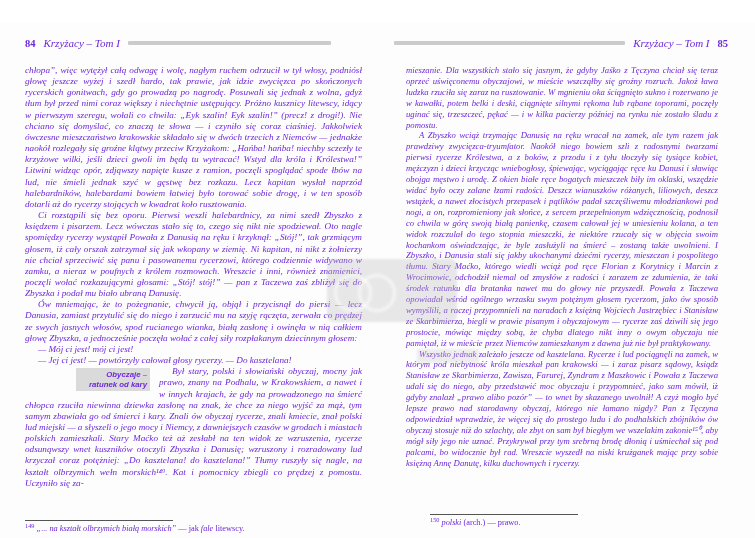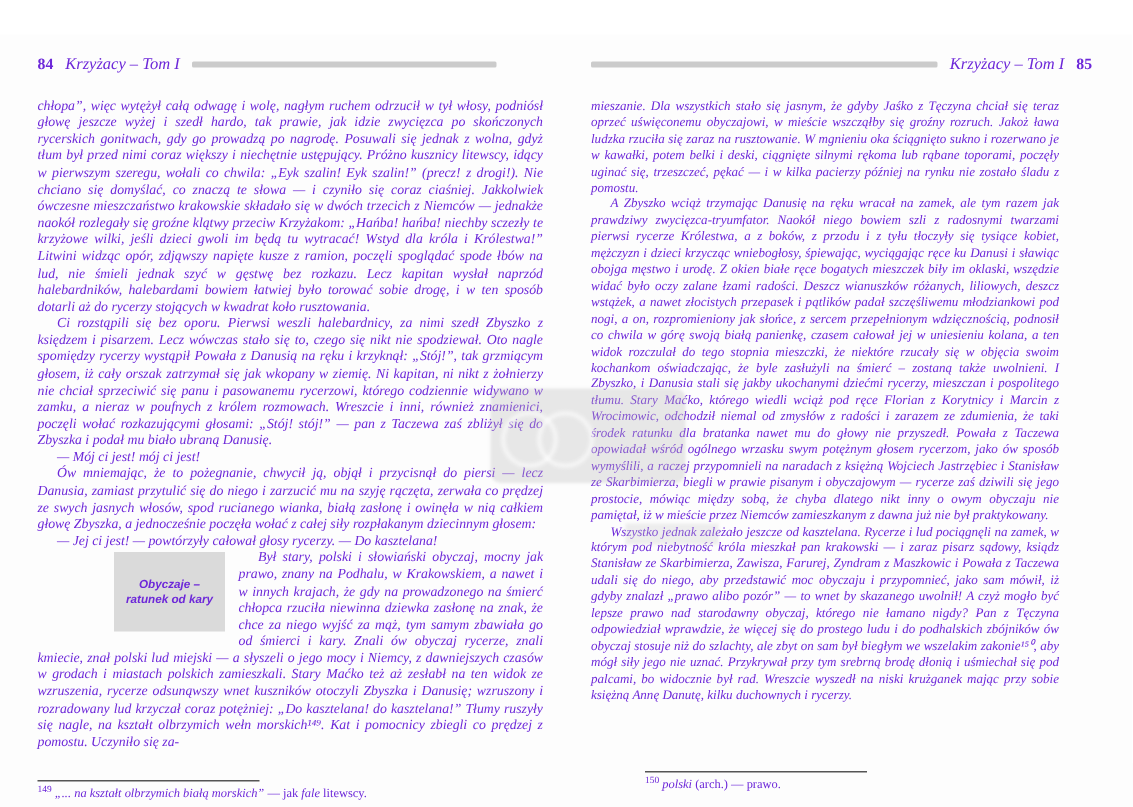--- a/index.html
+++ b/index.html
@@ -8,27 +8,27 @@
   
   .hdr{position:absolute;top:14px;display:flex;align-items:center;gap:8px;}
   .hdr-l{left:25px;width:306px;}
   .hdr-r{left:394px;width:334px;}
   .pnum{font-weight:bold;font-size:10.5px;}
   .rtitle{font-style:italic;font-size:11px;white-space:nowrap;}
   .rule{flex:1;height:4px;background:#cbcbcb;border-radius:1px;}
   
   .pagebody{position:absolute;top:42px;text-align:justify;}
   .body-l{left:25px;width:337px;font-size:9.2px;line-height:11.15px;}
-  .body-r{left:394px;width:312px;font-size:8.7px;line-height:10.9px;}
+  .body-r{left:406px;width:312px;font-size:8.7px;line-height:10.9px;}
   .pagebody p{margin:0;font-style:italic;}
   .ind{text-indent:13px;}
   
-  .mbox{float:left;width:68px;margin:2px 9px 1px 51px;padding:17px 3px;background:#dadada;
+  .mbox{float:left;width:68px;margin:2px 9px 1px 51px;padding:2px 3px;background:#dadada;
         font-family:"Liberation Sans",sans-serif;font-weight:bold;font-size:7.8px;
-        line-height:9.6px;text-align:center;text-indent:0;}
+        line-height:9.6px;text-align:right;text-indent:0;}
   .mline{display:block;}
   
   .fnote{position:absolute;font-size:8.3px;line-height:10px;text-align:left;}
   .fn-l{left:25px;top:497px;width:337px;}
   .fn-r{left:430px;top:491px;width:298px;}
   .sepline{display:block;width:148px;border-top:1px solid #555;margin-bottom:3px;}
   .fnsup{font-size:6.3px;position:relative;top:-3px;}
   .it{font-style:italic;}
   
   .wm{position:absolute;left:327px;top:236px;width:130px;height:63px;
@@ -53,22 +53,22 @@
 
   <div class="hdr hdr-r">
     <span class="rule"></span>
     <span class="rtitle">Krzyżacy – Tom I</span>
     <span class="pnum">85</span>
   </div>
 
   <div class="pagebody body-l">
     <p>chłopa”, więc wytężył całą odwagę i wolę, nagłym ruchem odrzucił w tył włosy, podniósł głowę jeszcze wyżej i szedł hardo, tak prawie, jak idzie zwycięzca po skończonych rycerskich gonitwach, gdy go prowadzą po nagrodę. Posuwali się jednak z wolna, gdyż tłum był przed nimi coraz większy i niechętnie ustępujący. Próżno kusznicy litewscy, idący w pierwszym szeregu, wołali co chwila: „Eyk szalin! Eyk szalin!” (precz! z drogi!). Nie chciano się domyślać, co znaczą te słowa — i czyniło się coraz ciaśniej. Jakkolwiek ówczesne mieszczaństwo krakowskie składało się w dwóch trzecich z Niemców — jednakże naokół rozlegały się groźne klątwy przeciw Krzyżakom: „Hańba! hańba! niechby sczezły te krzyżowe wilki, jeśli dzieci gwoli im będą tu wytracać! Wstyd dla króla i Królestwa!” Litwini widząc opór, zdjąwszy napięte kusze z ramion, poczęli spoglądać spode łbów na lud, nie śmieli jednak szyć w gęstwę bez rozkazu. Lecz kapitan wysłał naprzód halebardników, halebardami bowiem łatwiej było torować sobie drogę, i w ten sposób dotarli aż do rycerzy stojących w kwadrat koło rusztowania.</p>
     <p class="ind">Ci rozstąpili się bez oporu. Pierwsi weszli halebardnicy, za nimi szedł Zbyszko z księdzem i pisarzem. Lecz wówczas stało się to, czego się nikt nie spodziewał. Oto nagle spomiędzy rycerzy wystąpił Powała z Danusią na ręku i krzyknął: „Stój!”, tak grzmiącym głosem, iż cały orszak zatrzymał się jak wkopany w ziemię. Ni kapitan, ni nikt z żołnierzy nie chciał sprzeciwić się panu i pasowanemu rycerzowi, którego codziennie widywano w zamku, a nieraz w poufnych z królem rozmowach. Wreszcie i inni, również znamienici, poczęli wołać rozkazującymi głosami: „Stój! stój!” — pan z Taczewa zaś zbliżył się do Zbyszka i podał mu biało ubraną Danusię.</p>
+    <p class="ind">Ów mniemając, że to pożegnanie, chwycił ją, objął i przycisnął do piersi — lecz Danusia, zamiast przytulić się do niego i zarzucić mu na szyję rączęta, zerwała co prędzej ze swych jasnych włosów, spod rucianego wianka, białą zasłonę i owinęła w nią całkiem głowę Zbyszka, a jednocześnie poczęła wołać z całej siły rozpłakanym dziecinnym głosem:</p>
     <p class="ind">— Mój ci jest! mój ci jest!</p>
-    <p class="ind">Ów mniemając, że to pożegnanie, chwycił ją, objął i przycisnął do piersi — lecz Danusia, zamiast przytulić się do niego i zarzucić mu na szyję rączęta, zerwała co prędzej ze swych jasnych włosów, spod rucianego wianka, białą zasłonę i owinęła w nią całkiem głowę Zbyszka, a jednocześnie poczęła wołać z całej siły rozpłakanym dziecinnym głosem:</p>
     <p class="ind">— Jej ci jest! — powtórzyły całował głosy rycerzy. — Do kasztelana!</p>
     <p class="ind">
       <span class="mbox">
         <span class="mline">Obyczaje –</span>
         <span class="mline">ratunek od kary</span>
       </span>
       <span>Był stary, polski i słowiański obyczaj, mocny jak prawo, znany na Podhalu, w Krakowskiem, a nawet i w innych krajach, że gdy na prowadzonego na śmierć chłopca rzuciła niewinna dziewka zasłonę na znak, że chce za niego wyjść za mąż, tym samym zbawiała go od śmierci i kary. Znali ów obyczaj rycerze, znali kmiecie, znał polski lud miejski — a słyszeli o jego mocy i Niemcy, z dawniejszych czasów w grodach i miastach polskich zamieszkali. Stary Maćko też aż zesłabł na ten widok ze wzruszenia, rycerze odsunąwszy wnet kuszników otoczyli Zbyszka i Danusię; wzruszony i rozradowany lud krzyczał coraz potężniej: „Do kasztelana! do kasztelana!” Tłumy ruszyły się nagle, na kształt olbrzymich wełn morskich¹⁴⁹. Kat i pomocnicy zbiegli co prędzej z pomostu. Uczyniło się za-</span>
     </p>
   </div>
 

